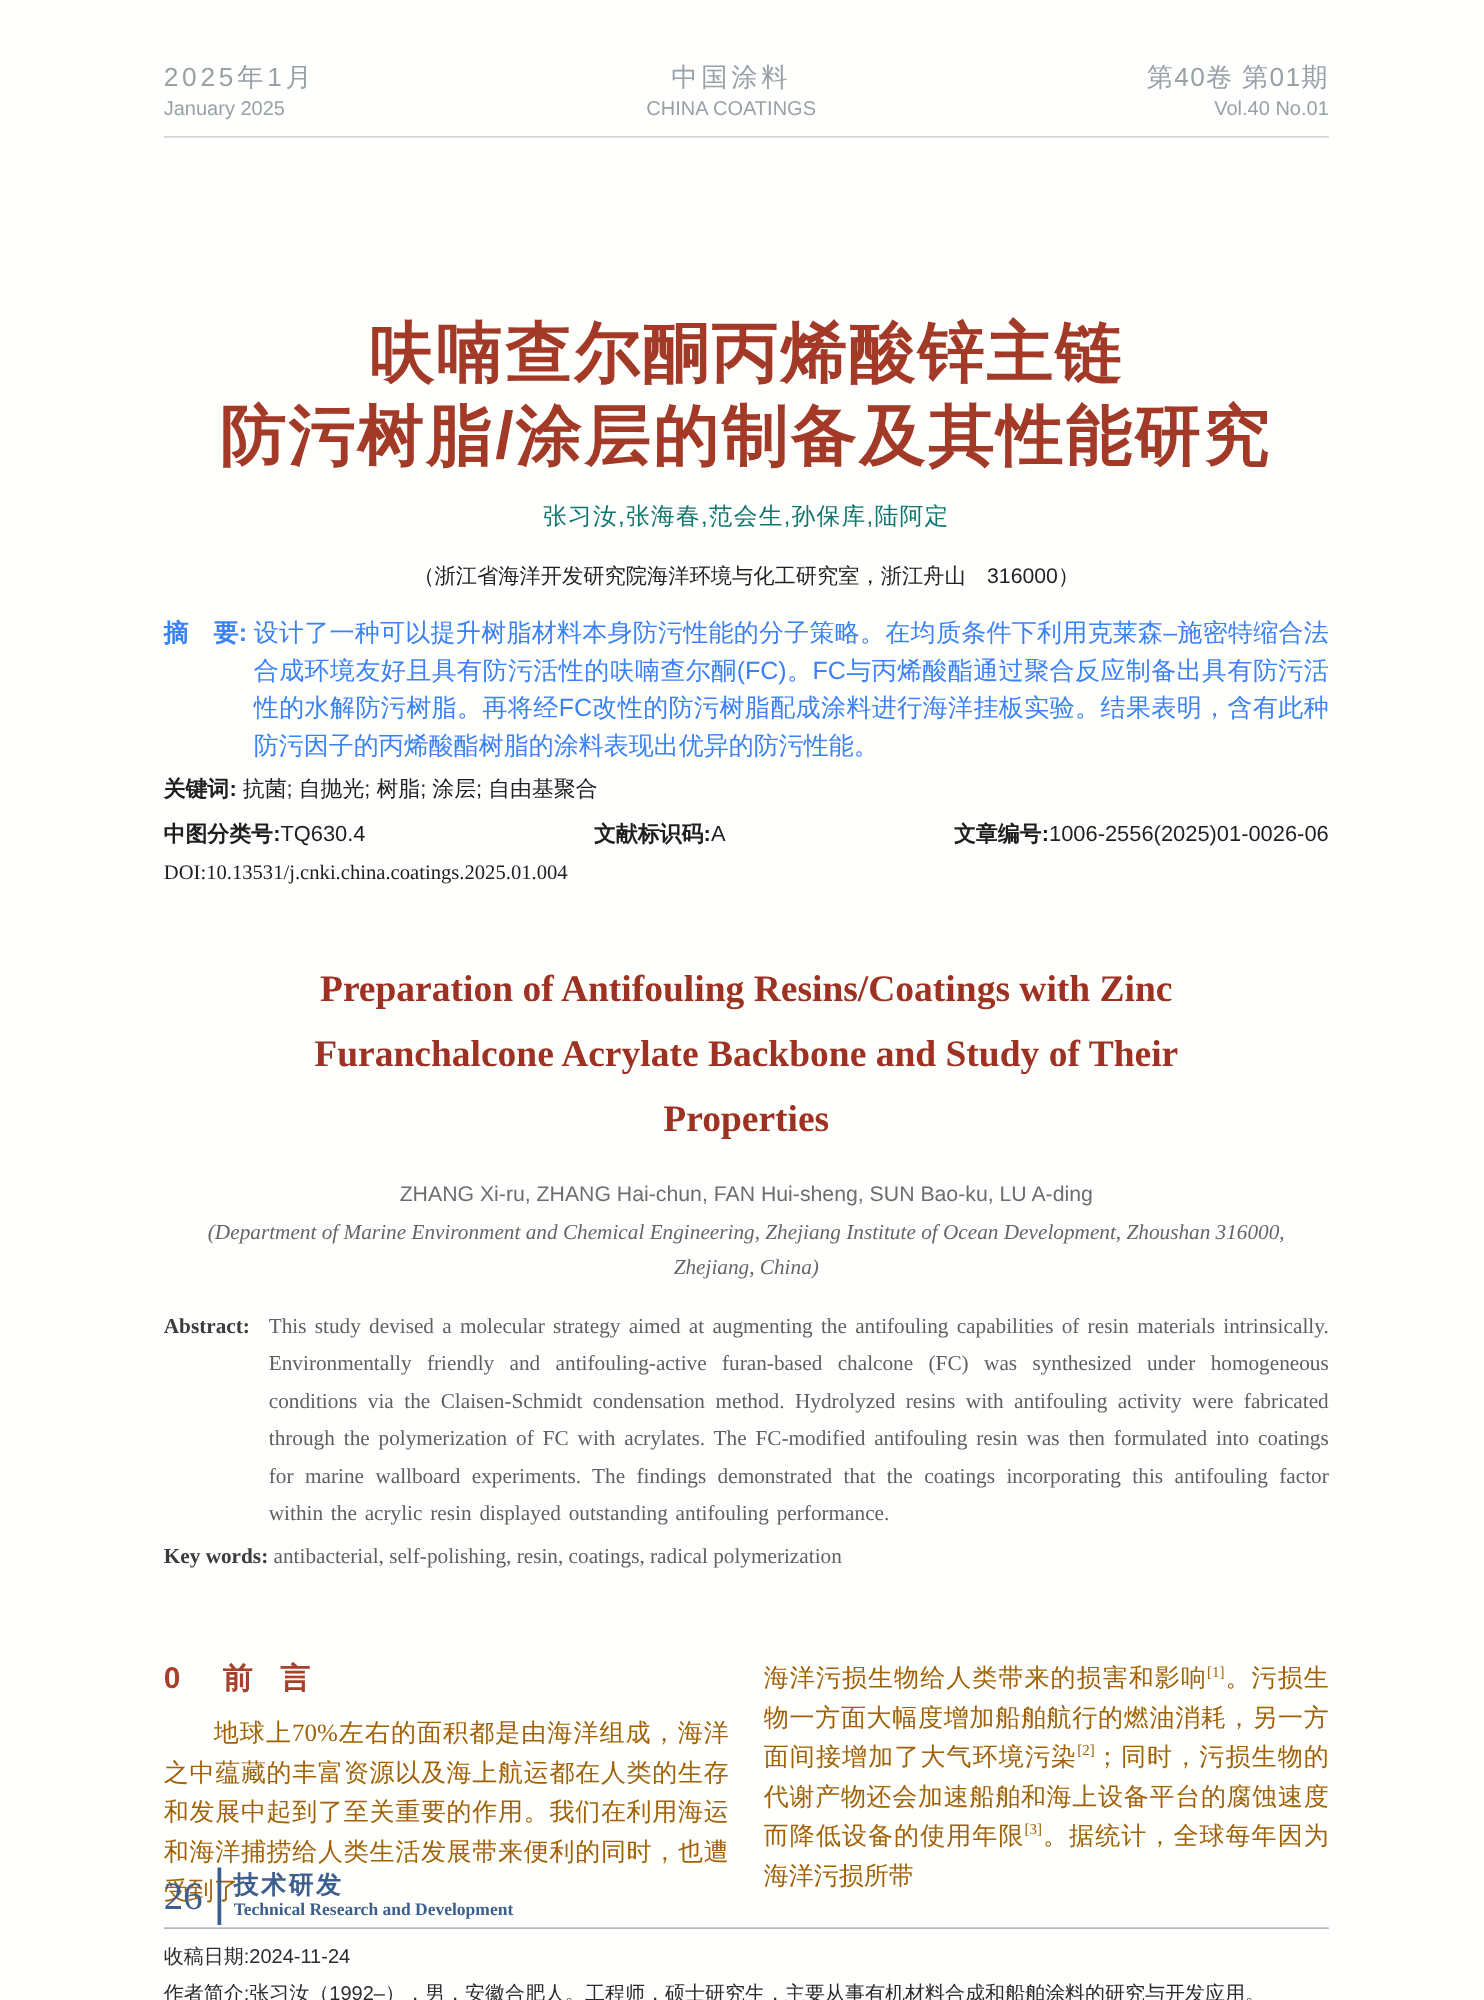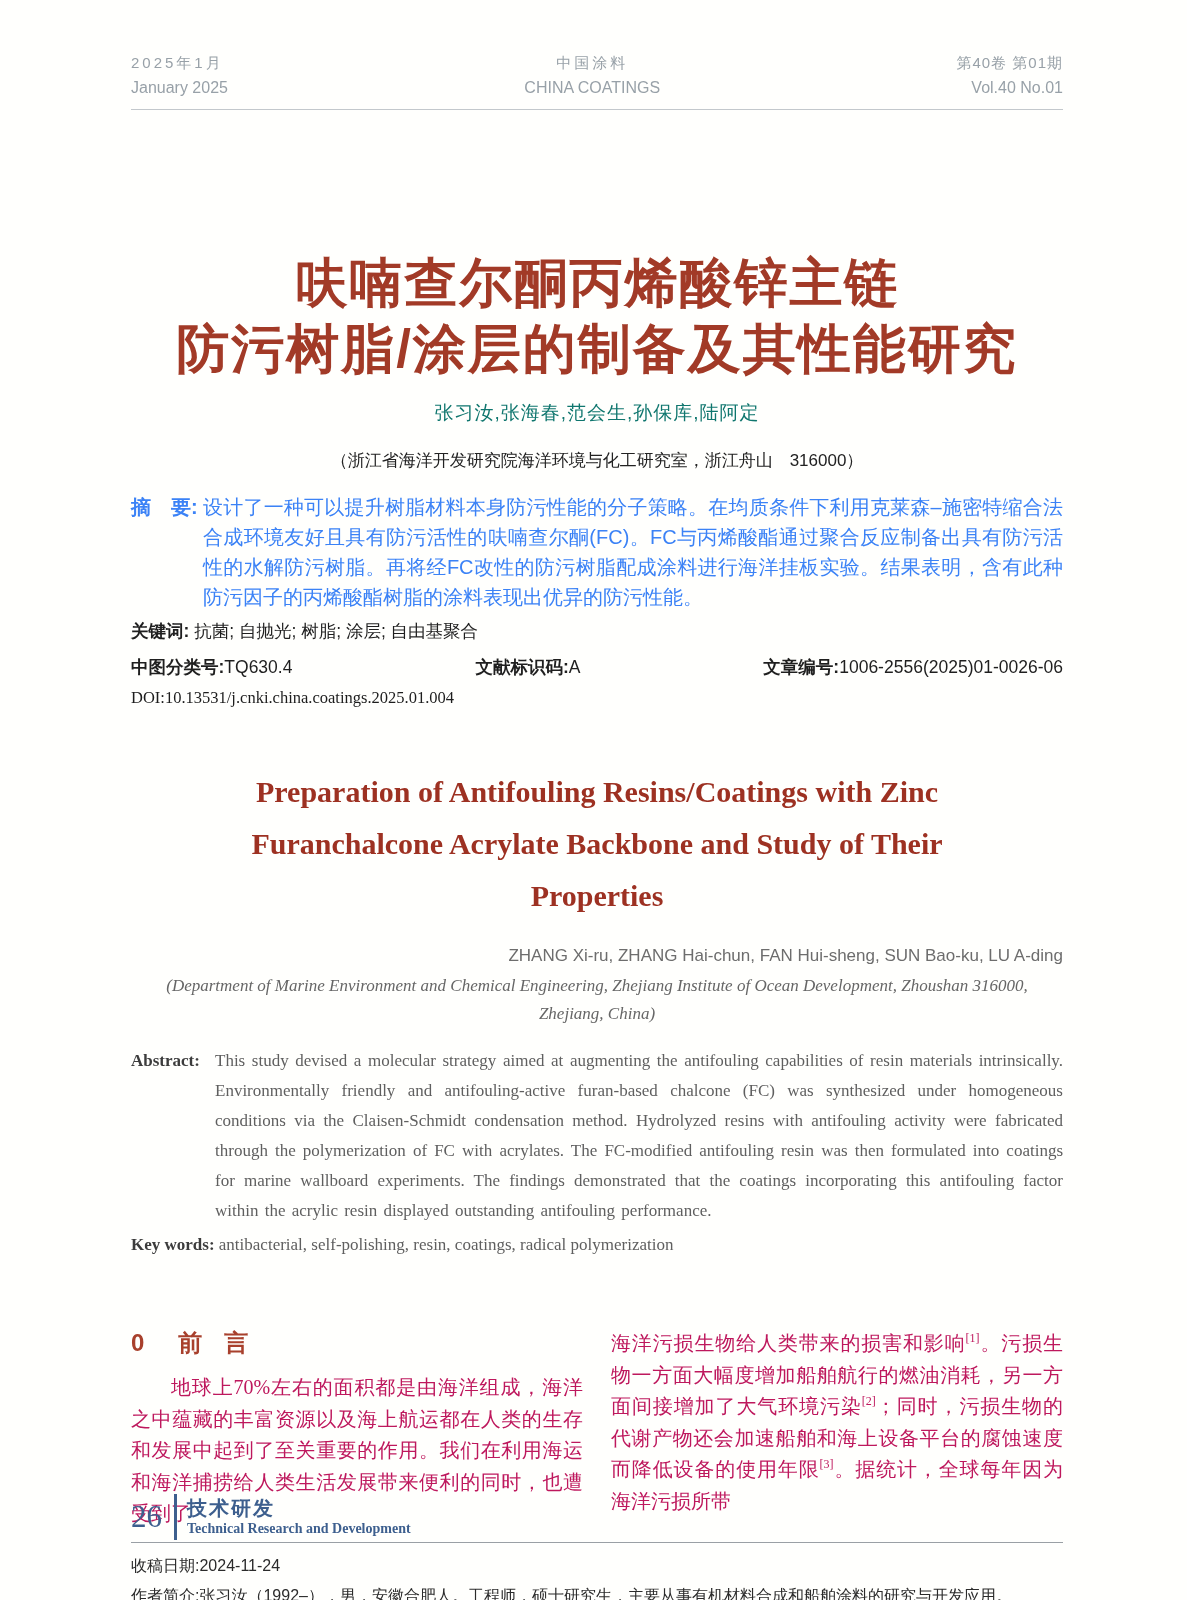--- a/index.html
+++ b/index.html
@@ -16,21 +16,21 @@
   
   .jheader {
     padding-top:50px;
     display:flex; justify-content:space-between; align-items:flex-end;
     color:#98a1a8;
     font-family:"Liberation Sans", sans-serif;
     border-bottom:1px solid #c3c8cc;
     padding-bottom:9px;
   }
   .jh-col { line-height:25px; font-size:16px; }
-  .jh-col .cn { font-size:15px; letter-spacing:3px; }
+  .jh-col .cn { font-size:21px; letter-spacing:3px; }
   .jh-left  { text-align:left; }
   .jh-center{ text-align:center; }
   .jh-right { text-align:right; }
   .jh-right .cn { letter-spacing:1px; }
 
   
   .cn-title {
     margin-top:140px;
     text-align:center;
     color:#a23a27;
@@ -68,21 +68,21 @@
   .doi-line { margin-top:9px; font-size:16.5px; font-family:"Liberation Serif", serif; color:#1d1d1d; }
 
   
   .en-title {
     margin-top:58px; text-align:center;
     color:#9d3122; font-weight:bold;
     font-size:30px; line-height:52px;
     font-family:"Liberation Serif", serif;
   }
   .en-authors {
-    margin-top:24px; text-align:right;
+    margin-top:24px; text-align:center;
     font-family:"Liberation Sans", sans-serif;
     font-size:17px; color:#6d6d6d;
   }
   .en-affil {
     margin-top:6px; text-align:center;
     font-style:italic; font-size:17px; line-height:28px; color:#666;
   }
 
   
   .en-abstract {
@@ -101,21 +101,21 @@
   .sec-head {
     color:#a8402c; font-weight:bold;
     font-family:"Liberation Sans", sans-serif;
     font-size:24px; line-height:30px;
     margin-bottom:14px;
   }
   .sec-head .sec-num { margin-right:34px; }
   .sec-head .sec-txt { letter-spacing:22px; }
   .body-p {
     font-size:20px; line-height:31.5px;
-    text-align:justify; color:#be185d;
+    text-align:justify; color:#a16207;
   }
   .indent2 { text-indent:2em; }
   sup { font-size:12px; line-height:0; }
 
   
   .fn-divider { margin-top:12px; border-top:1px solid #9aa0a5; }
   .footnotes {
     margin-top:8px;
     font-family:"Liberation Sans", sans-serif;
     font-size:16px; line-height:30px; color:#2b2b2b;

